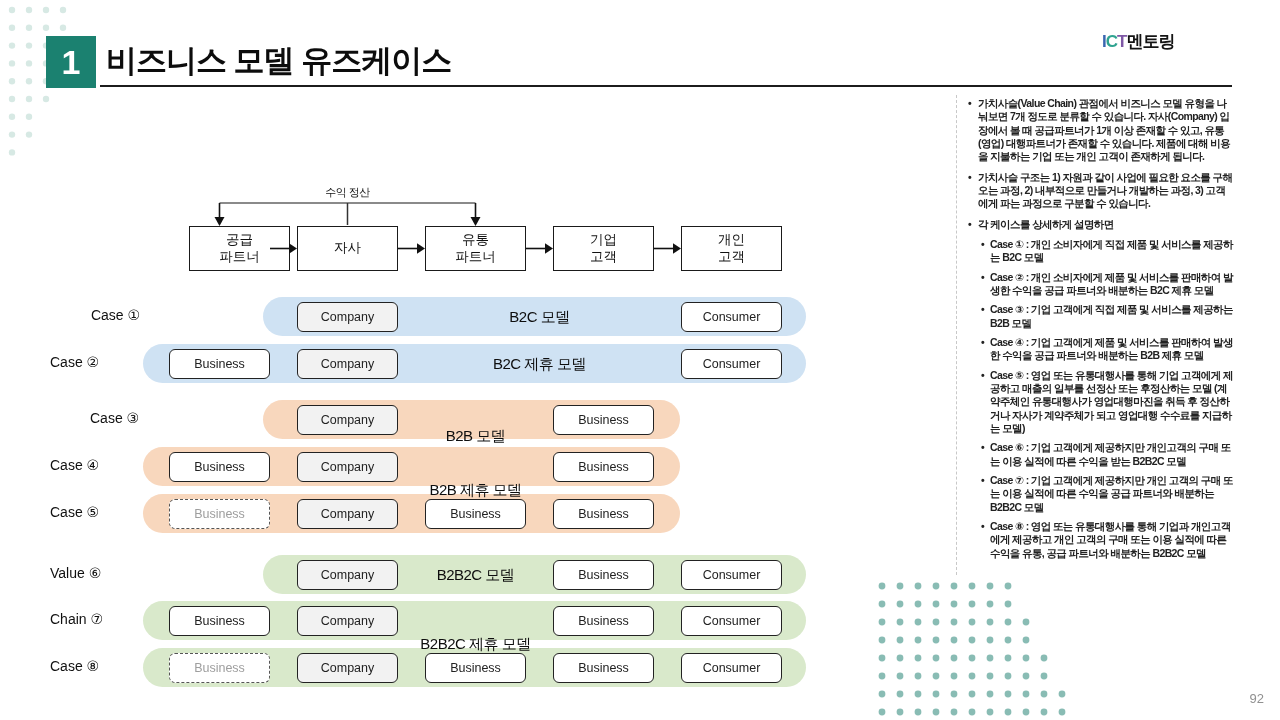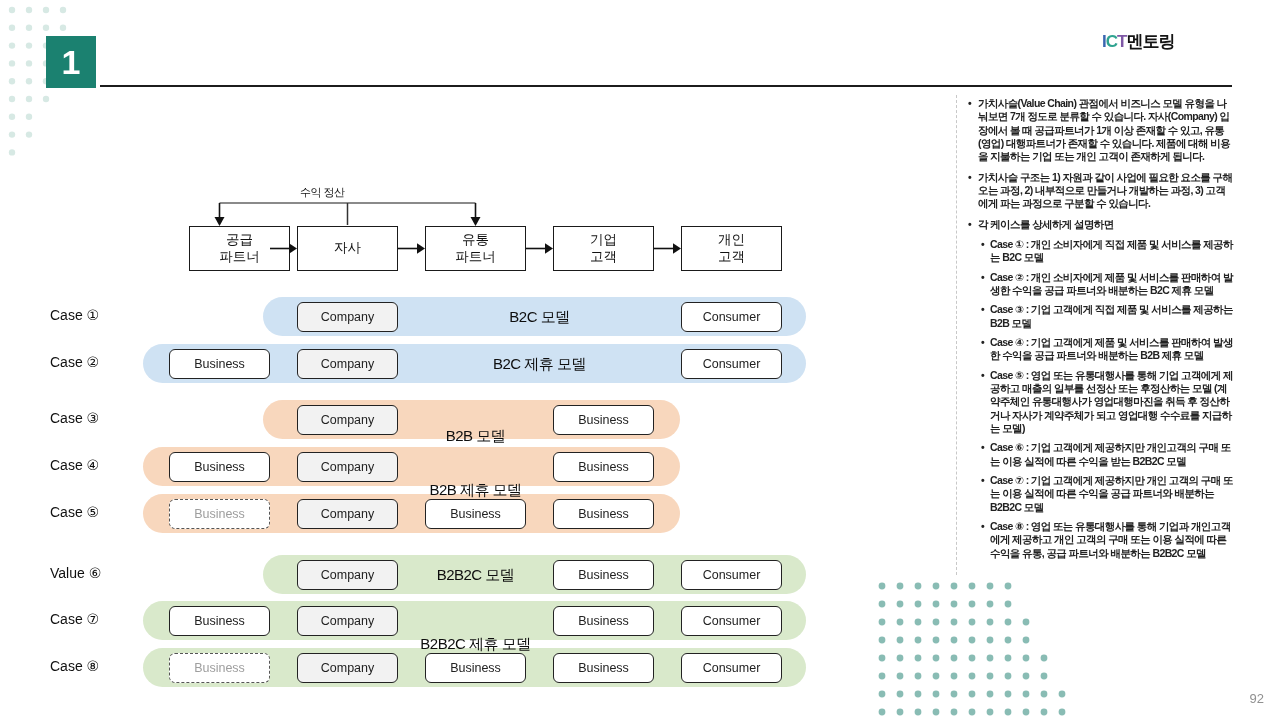--- a/index.html
+++ b/index.html
@@ -17,21 +17,21 @@
   .logo .lt{color:var(--logo-t,#7e57a5);} .logo .lk{color:#141414;}
 
   
   .quote{position:absolute;left:100px;top:124px;width:812px;text-align:center;font-size:21px;font-weight:700;
          color:var(--quote,#2e7e72);letter-spacing:-0.5px;}
 
   
   .flow-box{position:absolute;top:226px;width:101px;height:45px;border:1.4px solid #1a1a1a;background:#fff;
             display:flex;flex-direction:column;align-items:center;justify-content:center;
             font-size:13.5px;color:#111;line-height:1.25;box-sizing:border-box;text-align:center;}
-  .rev-label{position:absolute;left:300px;top:185px;width:95px;text-align:left;font-size:11px;color:#111;letter-spacing:-0.5px;}
+  .rev-label{position:absolute;left:300px;top:185px;width:95px;text-align:center;font-size:11px;color:#111;letter-spacing:-0.5px;}
   .connectors{position:absolute;left:150px;top:185px;width:680px;height:100px;}
 
   
   .band{position:absolute;height:39px;border-radius:20px;}
   .band.blue{background:var(--band-blue,#cfe2f3);}
   .band.orange{background:var(--band-orange,#f8d7bd);}
   .band.green{background:var(--band-green,#d9e9cb);}
   .case-label{position:absolute;left:50px;width:90px;font-size:14px;color:#101010;letter-spacing:0px;white-space:nowrap;}
   .cell{position:absolute;width:101px;height:30px;border:1.3px solid #222;border-radius:6px;background:#fff;
         display:flex;align-items:center;justify-content:center;font-size:12.5px;color:#222;box-sizing:border-box;}
@@ -159,20 +159,21 @@
       <circle cx="84" cy="140" r="3.4" fill="#57a094" opacity="0.7"></circle>
       <circle cx="102" cy="140" r="3.4" fill="#57a094" opacity="0.7"></circle>
       <circle cx="120" cy="140" r="3.4" fill="#57a094" opacity="0.7"></circle>
       <circle cx="138" cy="140" r="3.4" fill="#57a094" opacity="0.7"></circle>
       <circle cx="156" cy="140" r="3.4" fill="#57a094" opacity="0.7"></circle>
       <circle cx="174" cy="140" r="3.4" fill="#57a094" opacity="0.7"></circle>
       <circle cx="192" cy="140" r="3.4" fill="#57a094" opacity="0.7"></circle>
     </svg>
 
   <div class="num-box">1</div>
+  <h1 class="page-title">비즈니스 모델 유즈케이스</h1>
   <div class="rule"></div>
   <div class="logo"><span class="li">I</span><span class="lc">C</span><span class="lt">T</span><span class="lk">멘토링</span></div>
 
 
   <div id="flow-nodes">
       <div class="flow-box" style="left: 169px; margin-left: 20px;">
         <div>공급</div>
         <div>파트너</div>
       </div>
       <div class="flow-box" style="left: 297px;">
@@ -206,32 +207,32 @@
     <line x1="248" y1="63.5" x2="268" y2="63.5" stroke="#111" stroke-width="1.6"></line>
     <polygon points="267,58.2 267,68.8 275,63.5" fill="#111"></polygon>
     <line x1="376" y1="63.5" x2="396" y2="63.5" stroke="#111" stroke-width="1.6"></line>
     <polygon points="395,58.2 395,68.8 403,63.5" fill="#111"></polygon>
     <line x1="504" y1="63.5" x2="524" y2="63.5" stroke="#111" stroke-width="1.6"></line>
     <polygon points="523,58.2 523,68.8 531,63.5" fill="#111"></polygon>
   </svg>
 
   <div id="case-rows">
       <div class="band blue" style="left: 263px; width: 543px; top: 297px;"></div>
-      <div class="case-label" style="top: 307px;">Case ①</div>
+      <div class="case-label" style="top: 307px; text-align: right;">Case ①</div>
       <div class="cell company" style="left: 297px; top: 301.5px;">Company</div>
       <div class="cell" style="left: 681px; top: 301.5px;">Consumer</div>
       <div class="model-label" style="left: 539.5px; top: 316.5px;">B2C 모델</div>
       <div class="band blue" style="left: 143px; width: 663px; top: 344px;"></div>
       <div class="case-label" style="top: 354px;">Case ②</div>
       <div class="cell" style="left: 169px; top: 348.5px;">Business</div>
       <div class="cell company" style="left: 297px; top: 348.5px;">Company</div>
       <div class="cell" style="left: 681px; top: 348.5px;">Consumer</div>
       <div class="model-label" style="left: 539.5px; top: 363.5px;">B2C 제휴 모델</div>
       <div class="band orange" style="left: 263px; width: 417px; top: 400px;"></div>
-      <div class="case-label" style="top: 410px;">Case ③</div>
+      <div class="case-label" style="top: 410px; margin-left: 40px;">Case ③</div>
       <div class="cell company" style="left: 297px; top: 404.5px;">Company</div>
       <div class="cell" style="left: 553px; top: 404.5px;">Business</div>
       <div class="model-label" style="left: 475.5px; top: 419.5px; margin-top: 16px;">B2B 모델</div>
       <div class="band orange" style="left: 143px; width: 537px; top: 447px;"></div>
       <div class="case-label" style="top: 457px;">Case ④</div>
       <div class="cell" style="left: 169px; top: 451.5px;">Business</div>
       <div class="cell company" style="left: 297px; top: 451.5px;">Company</div>
       <div class="cell" style="left: 553px; top: 451.5px;">Business</div>
       <div class="band orange" style="left: 143px; width: 537px; top: 494px;"></div>
       <div class="case-label" style="top: 504px;">Case ⑤</div>
@@ -239,21 +240,21 @@
       <div class="cell company" style="left: 297px; top: 498.5px;">Company</div>
       <div class="cell" style="left: 425px; top: 498.5px;">Business</div>
       <div class="cell" style="left: 553px; top: 498.5px;">Business</div>
       <div class="band green" style="left: 263px; width: 543px; top: 555px;"></div>
       <div class="case-label" style="top: 565px;">Value ⑥</div>
       <div class="cell company" style="left: 297px; top: 559.5px;">Company</div>
       <div class="cell" style="left: 553px; top: 559.5px;">Business</div>
       <div class="cell" style="left: 681px; top: 559.5px;">Consumer</div>
       <div class="model-label" style="left: 475.5px; top: 574.5px;">B2B2C 모델</div>
       <div class="band green" style="left: 143px; width: 663px; top: 601px;"></div>
-      <div class="case-label" style="top: 611px;">Case ⑦</div>
+      <div class="case-label" style="top: 611px;">Chain ⑦</div>
       <div class="cell" style="left: 169px; top: 605.5px;">Business</div>
       <div class="cell company" style="left: 297px; top: 605.5px;">Company</div>
       <div class="cell" style="left: 553px; top: 605.5px;">Business</div>
       <div class="cell" style="left: 681px; top: 605.5px;">Consumer</div>
       <div class="band green" style="left: 143px; width: 663px; top: 648px;"></div>
       <div class="case-label" style="top: 658px;">Case ⑧</div>
       <div class="cell dashed" style="left: 169px; top: 652.5px;">Business</div>
       <div class="cell company" style="left: 297px; top: 652.5px;">Company</div>
       <div class="cell" style="left: 425px; top: 652.5px;">Business</div>
       <div class="cell" style="left: 553px; top: 652.5px;">Business</div>

